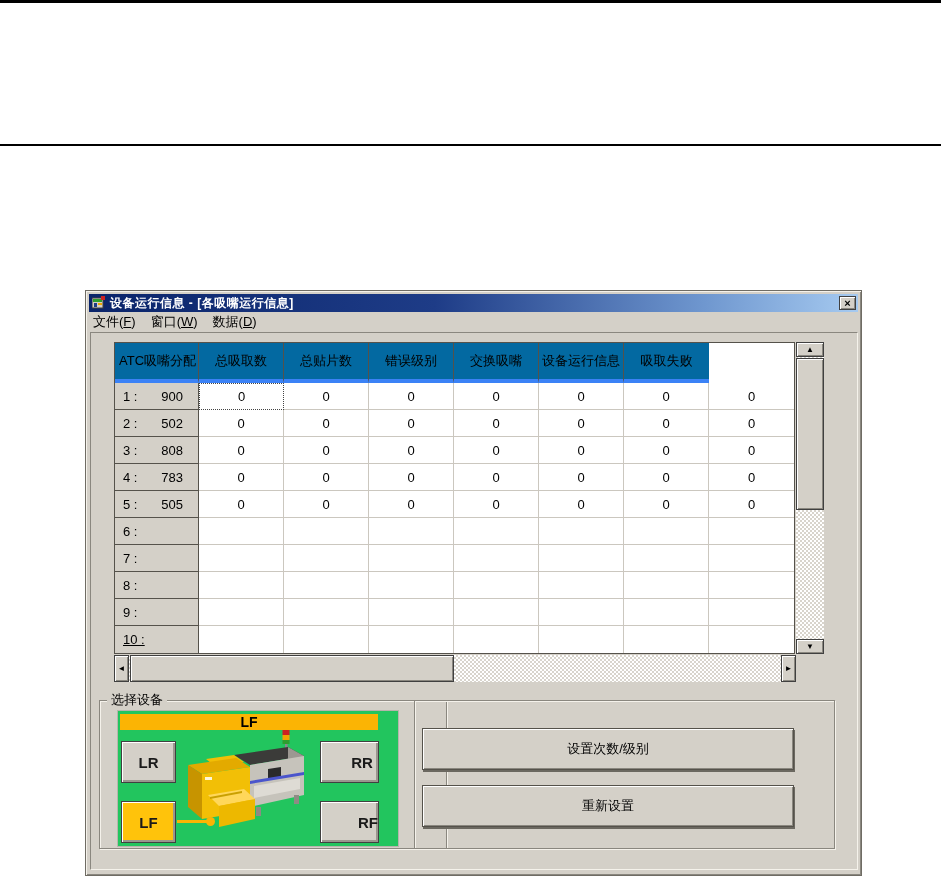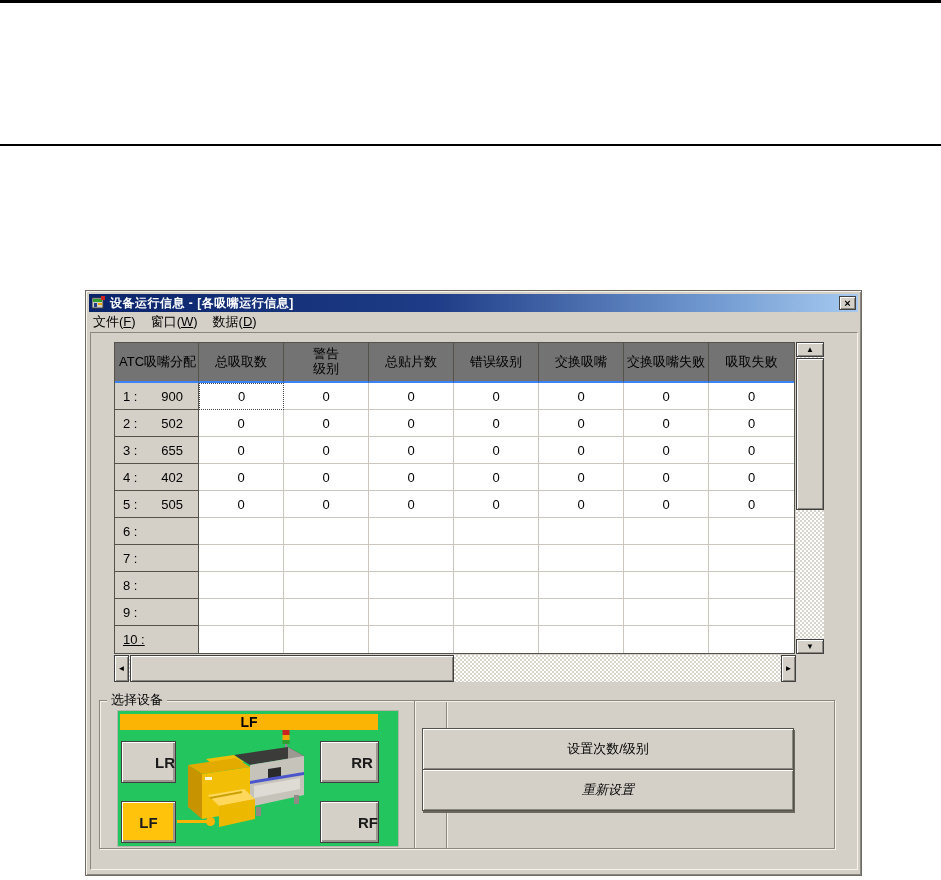--- a/index.html
+++ b/index.html
@@ -31,21 +31,21 @@
   .menu-item:first-child { padding-left:4px;text-align:center; }
   .menu-key { text-decoration:underline; }
 
   .client { position:absolute; left:4px; top:41px; width:768px; height:538px;
             border:1px solid; border-color:#8a877f #f5f2eb #f5f2eb #8a877f; }
 
   
   .grid { position:absolute; left:28px; top:51px; width:681px; background:#fff;
           border:1px solid #55524b; }
   .grid-head { display:flex; height:40px; }
-  .corner, .colhead { background:#737373; border-right:1px solid #55524b; border-bottom:2px solid #3b82f6;
+  .corner, .colhead { background:#0369a1; border-right:1px solid #55524b; border-bottom:4px solid #3b82f6;
                       display:flex; align-items:center; justify-content:center;
                       font-size:13px; text-align:center; white-space:pre-line; line-height:1.15; }
   .corner { width:84px; justify-content:flex-start; padding-left:4px; text-align:left; }
   .colhead { width:85px; }
   .colhead:last-child { border-right:none; }
   .grid-row { display:flex; height:27px; }
   .rowhead { width:84px; background:#d4d0c8; border-right:1px solid #55524b; border-bottom:1px solid #55524b;
              display:flex; align-items:center; font-size:13px; padding:0 15px 0 8px; }
   .rh-val { margin-left:auto; }
   .cell { width:85px; background:#fff; border-right:1px solid #cbc7bf; border-bottom:1px solid #cbc7bf;
@@ -76,34 +76,34 @@
   .group-left { left:13px; top:409px; width:348px; height:149px;text-decoration:underline; }
   .group-right { left:328px; top:409px; width:421px; height:149px; }
   .group-label { position:absolute; top:-8px; left:7px; background:#d4d0c8; padding:0 4px; font-size:13px; line-height:14px; }
 
   .device-panel { position:absolute; left:17px; top:9px; width:282px; height:137px; background:#22c55e; border:1px solid #b7b4ac; }
   .device-bar { position:absolute; left:2px; top:3px; width:258px; height:16px; background:#fbb404;
                 display:flex; align-items:center; justify-content:center; font-size:14px; font-weight:bold; }
   .dev-btn { position:absolute; width:55px; height:42px; background:#d4d0c8;
              border:1px solid #404040; box-shadow: inset 1px 1px 0 #fff, inset -2px -2px 0 #9a968e;
              font:bold 15px "Liberation Sans","DejaVu Sans",sans-serif; color:#1a1a1a; cursor:default; }
-  .dev-lr { left:3px; top:30px;text-align:right; }
+  .dev-lr { left:3px; top:30px; }
   .dev-rr { left:202px; top:30px; width:59px;padding-left:25px; }
   .dev-lf { left:3px; top:90px; background:#ffc30b; }
   .dev-rf { left:202px; top:90px; width:59px;text-align:right; }
   .connector { position:absolute; left:59px; top:109px; width:33px; height:3px; background:#fbb404; }
   .connector-dot { position:absolute; left:88px; top:106px; width:9px; height:9px; border-radius:50%; background:#fbb404; }
   .machine { position:absolute; left:66px; top:18px; width:130px; height:114px; }
 
   .action-btn { position:absolute; left:7px; width:372px; height:42px; background:#d4d0c8;
                 border:1px solid #55524b;
                 box-shadow: inset 1px 1px 0 #fff, inset -1px -1px 0 #8a877f, 1px 2px 0 #6b6860;
                 font-size:13px; color:#000; cursor:default; }
   .action-1 { top:27px; }
-  .action-2 { top:68px;font-style:italic; }
+  .action-2 { top:84px; }
 </style>
 </head>
 <body>
 
 <div class="page">
   <div class="rule-top"></div>
   <div class="rule-header"></div>
 
   <div class="window">
 
@@ -128,26 +128,24 @@
       <span class="menu-item"><span>窗口(</span><span class="menu-key">W</span><span>)</span></span>
       <span class="menu-item"><span>数据(</span><span class="menu-key">D</span><span>)</span></span>
     </div>
 
     <div class="client"></div>
 
     <div class="grid">
       <div class="grid-head">
         <div class="corner">ATC吸嘴分配</div>
         <div class="colhead">总吸取数</div>
-        <div class="colhead">警告
-级别</div>
         <div class="colhead">总贴片数</div>
         <div class="colhead">错误级别</div>
         <div class="colhead">交换吸嘴</div>
-        <div class="colhead">交换吸嘴失败</div>
+        <div class="colhead">设备运行信息</div>
         <div class="colhead">吸取失败</div>
       </div>
       <div id="grid-rows">
           <div class="grid-row">
             <div class="rowhead">
               <span>1 :</span>
               <span class="rh-val">900</span>
             </div>
             <div class="cell sel">0</div>
             <div class="cell">0</div>
@@ -166,34 +164,34 @@
             <div class="cell">0</div>
             <div class="cell">0</div>
             <div class="cell">0</div>
             <div class="cell">0</div>
             <div class="cell">0</div>
             <div class="cell">0</div>
           </div>
           <div class="grid-row">
             <div class="rowhead">
               <span>3 :</span>
-              <span class="rh-val">655</span>
+              <span class="rh-val">808</span>
             </div>
             <div class="cell">0</div>
             <div class="cell">0</div>
             <div class="cell">0</div>
             <div class="cell">0</div>
             <div class="cell">0</div>
             <div class="cell">0</div>
             <div class="cell">0</div>
           </div>
           <div class="grid-row">
             <div class="rowhead">
               <span>4 :</span>
-              <span class="rh-val">402</span>
+              <span class="rh-val">783</span>
             </div>
             <div class="cell">0</div>
             <div class="cell">0</div>
             <div class="cell">0</div>
             <div class="cell">0</div>
             <div class="cell">0</div>
             <div class="cell">0</div>
             <div class="cell">0</div>
           </div>
           <div class="grid-row">

